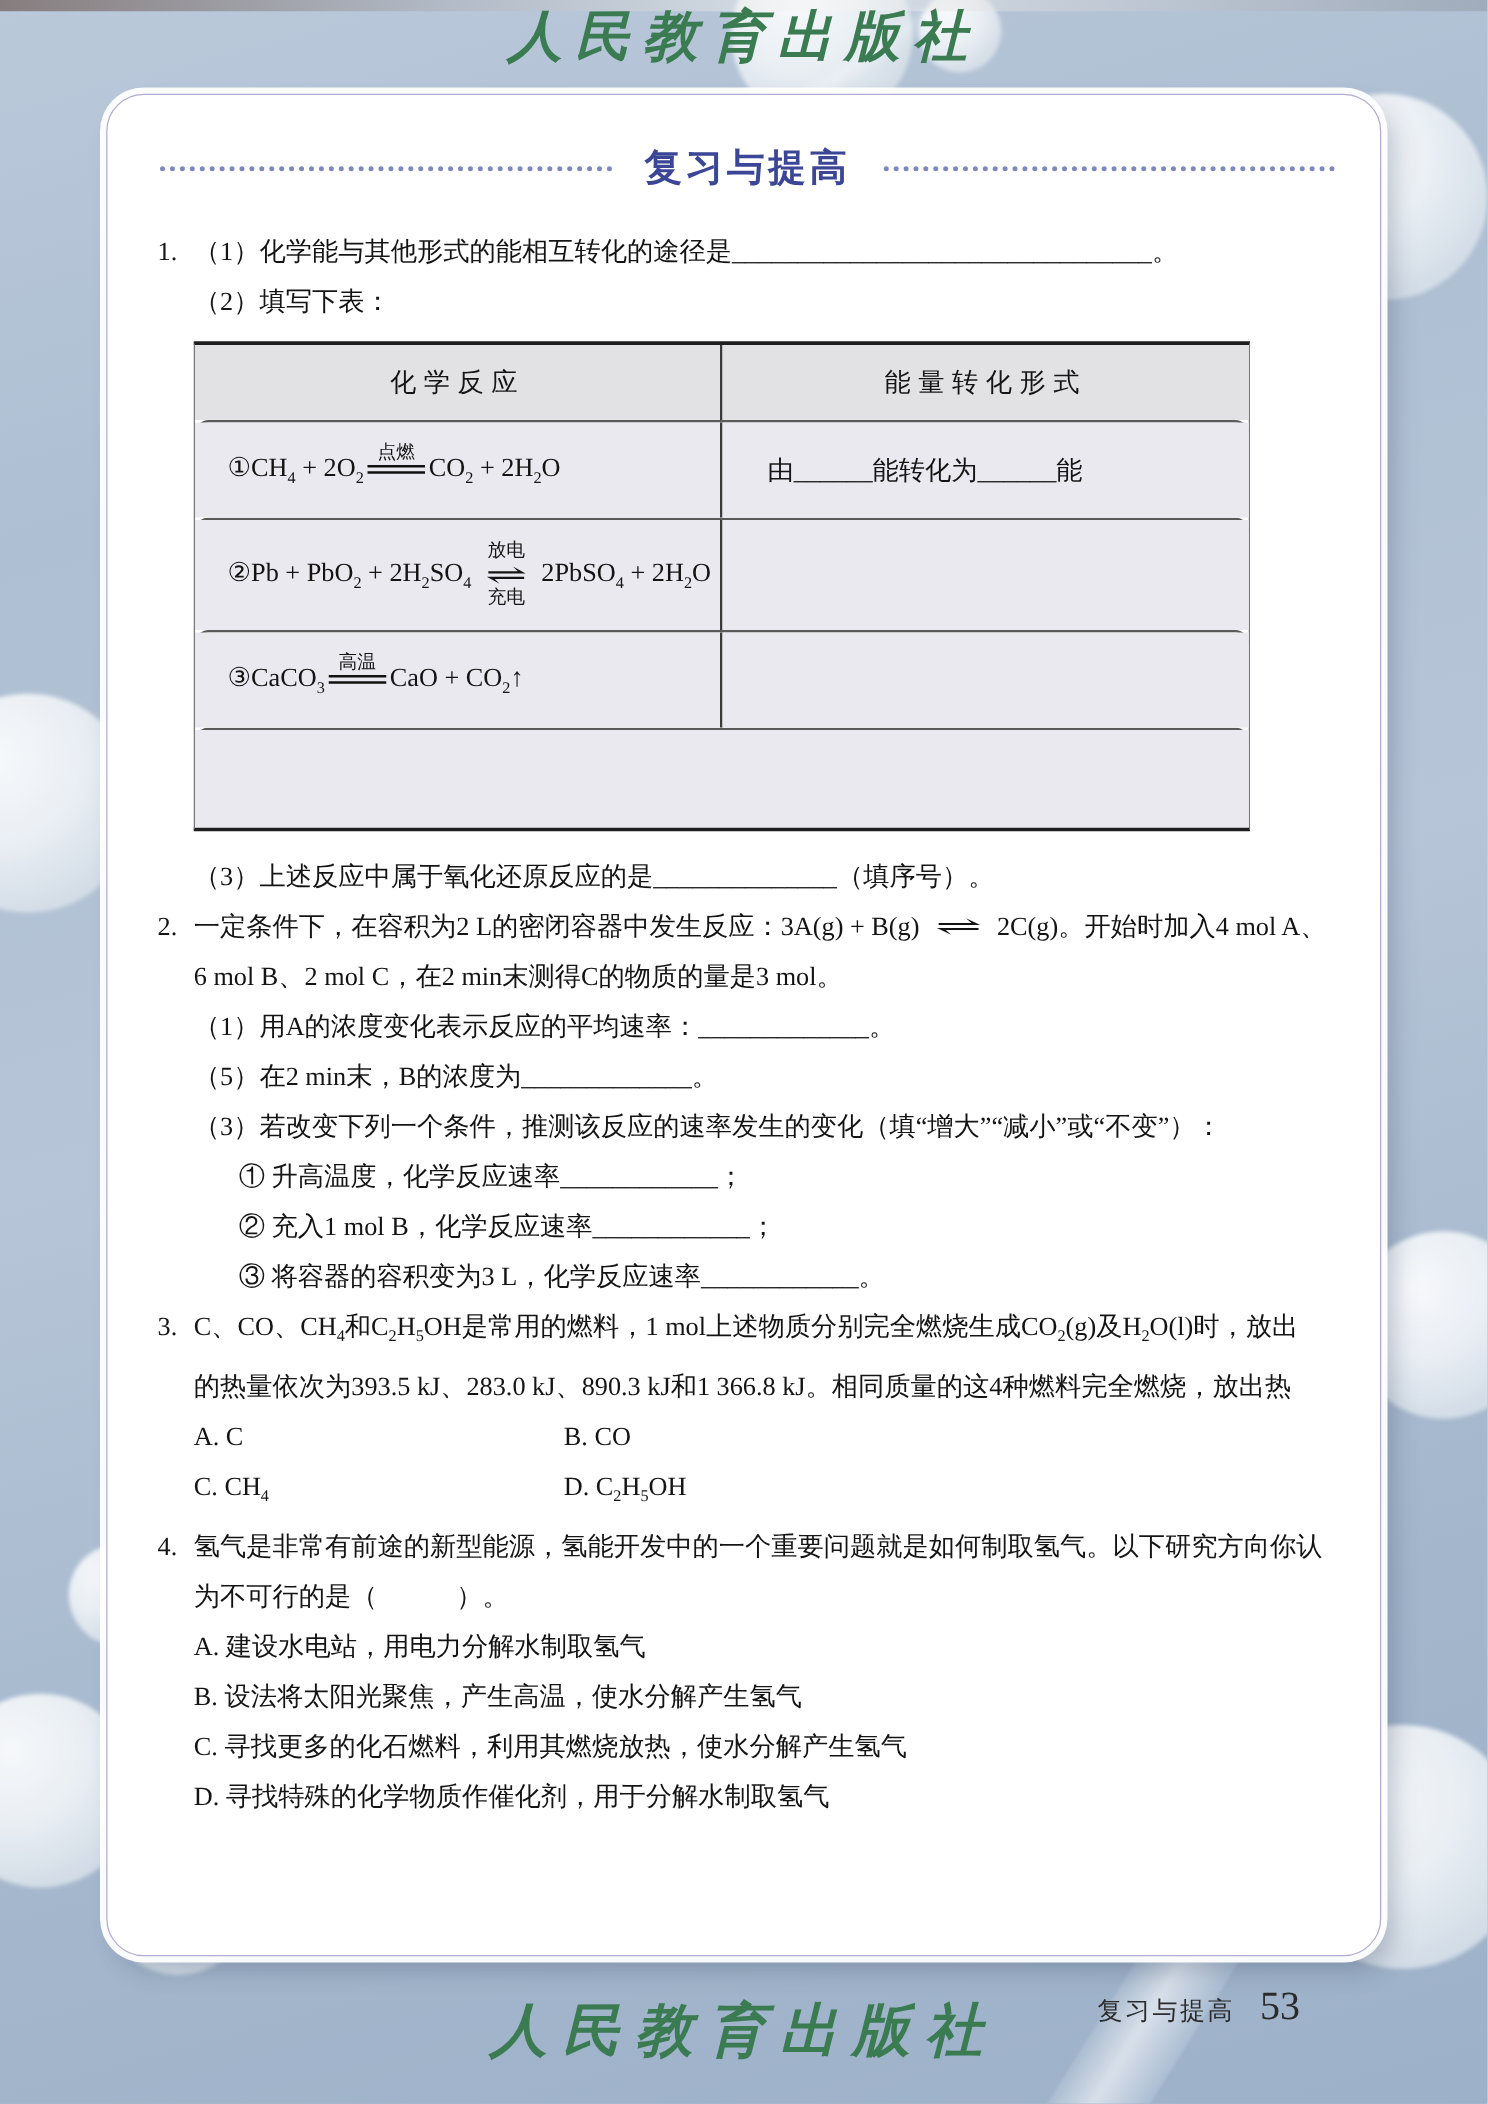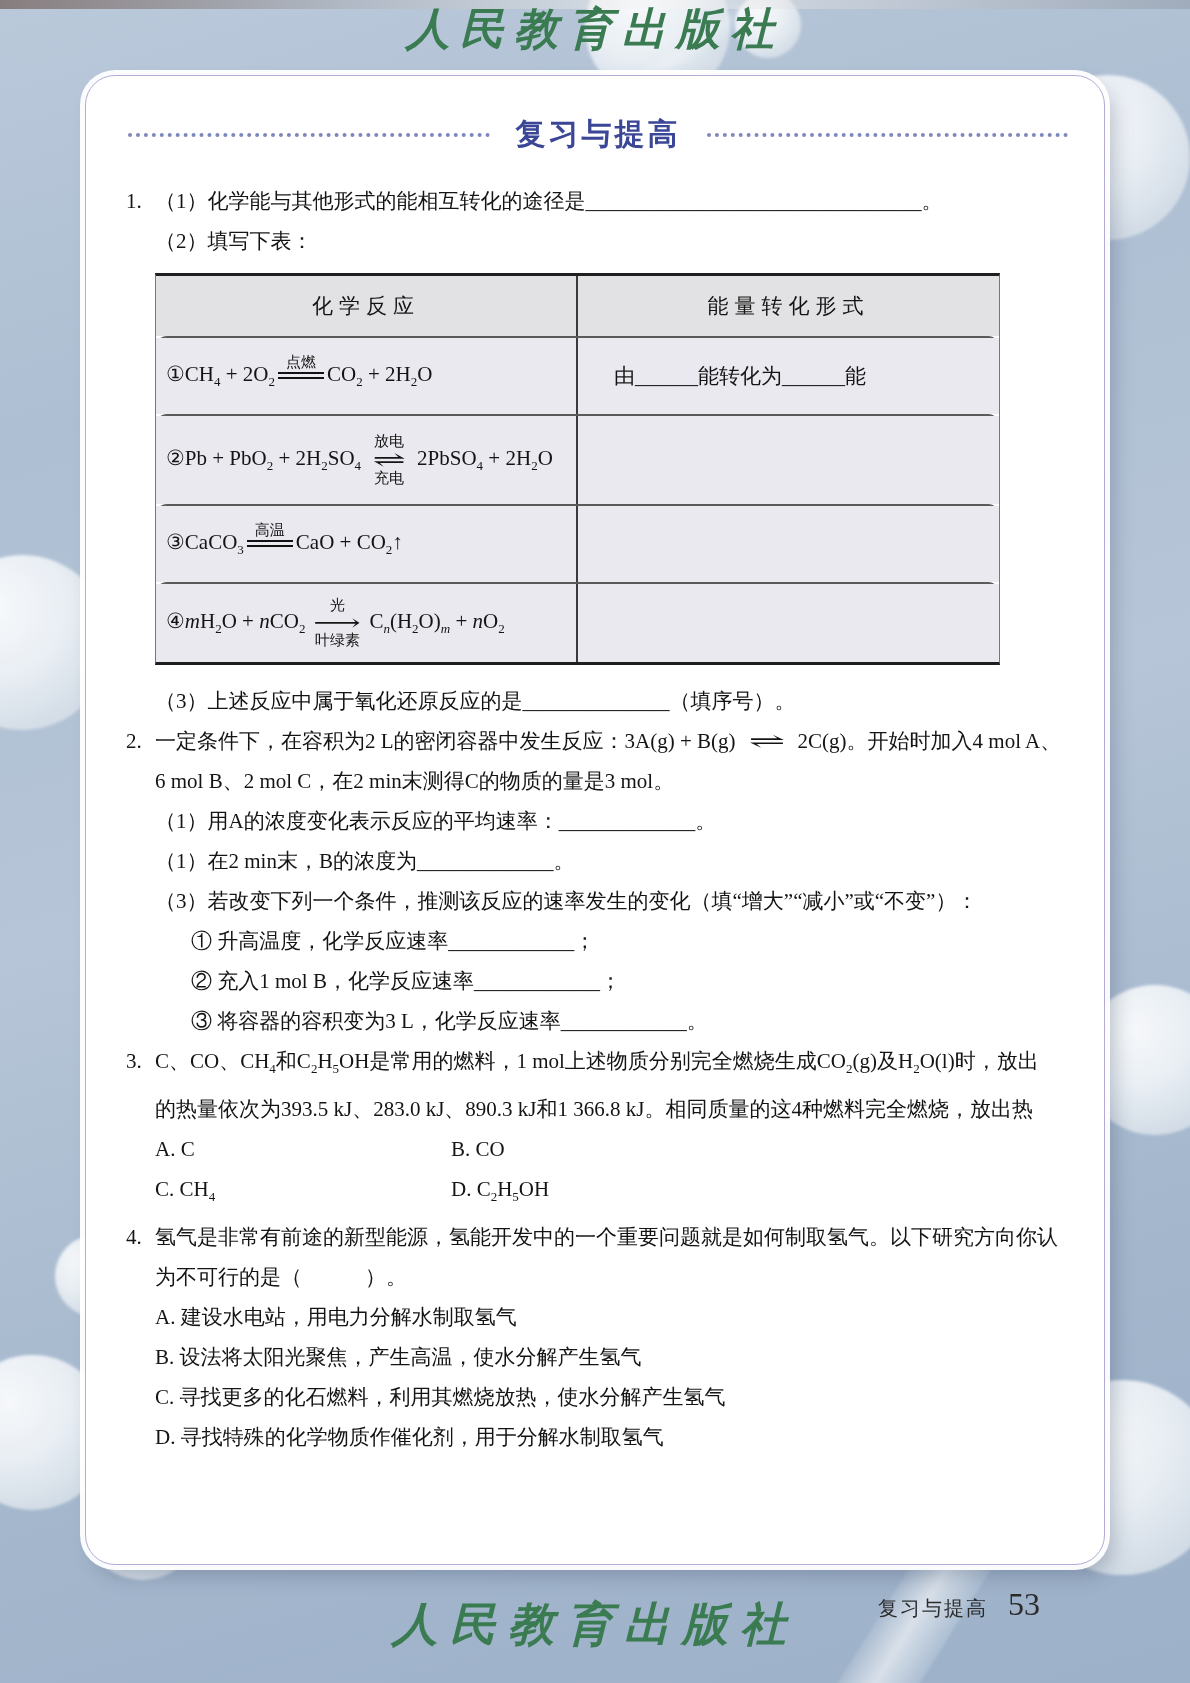--- a/index.html
+++ b/index.html
@@ -36,21 +36,21 @@
   .q-line{line-height:40px;white-space:nowrap;}
   .q-sub{margin-left:36px;}
   .blank{letter-spacing:0;}
   sub{font-size:13px;}
   
   .rxn-table{width:843px;margin:12px 0 16px 0;border-top:3px solid #1f1f1f;border-bottom:3px solid #1f1f1f;
         border-left:1px solid #777;border-right:1px solid #777;}
   .t-row{display:flex;border-radius:11px;}
   .t-row + .t-row{border-top:2px solid #5a5a5a;}
   .t-cell{box-sizing:border-box;display:flex;align-items:center;background:#e9e9ef;}
-  .t-left{width:422px;border-right:2px solid #3a3a3a;padding-left:10px;}
+  .t-left{width:422px;border-right:2px solid #3a3a3a;padding-left:26px;}
   .t-right{flex:1;padding-left:36px;}
   .t-head .t-cell{background:#e2e2e4;justify-content:center;padding-left:0;letter-spacing:6px;}
   .h-60{height:60px}.h-72{height:76px}.h-88{height:88px}.h-78{height:76px}.h-76{height:78px}
   .eq{display:inline-flex;align-items:center;font-size:21px;white-space:nowrap;}
   .cond{display:inline-flex;flex-direction:column;align-items:center;justify-content:center;margin:0 3px;}
   .cond-eq{position:relative;top:-9px;font-family:Liberation Serif, serif;}
   .cond-top,.cond-bottom{font-size:15px;line-height:17px;}
   .eq-sign{width:46px;height:7px;border-top:2px solid #111;border-bottom:2px solid #111;margin:1px 0;box-sizing:border-box;}
   .harpoon{display:inline-block;width:50px;text-align:center;font-size:22px;line-height:20px;transform:scaleX(1.8);}
   .larrow{display:inline-block;width:58px;text-align:center;font-size:22px;line-height:18px;transform:scaleX(1.5);}
@@ -140,31 +140,20 @@
                 <span class="cond cond-eq">
                   <span class="cond-top">高温</span>
                   <span class="eq-sign"></span>
                 </span>
                 <span>CaO + CO<sub>2</sub>↑</span>
               </span>
             </div>
             <div class="t-cell t-right h-78"></div>
           </div>
           <div class="t-row">
-            <div class="t-cell t-left h-76">
-              <span class="eq">
-                <span>④<i>m</i>H<sub>2</sub>O + <i>n</i>CO<sub>2</sub></span>
-                <span class="cond">
-                  <span class="cond-top">光</span>
-                  <span class="larrow">⟶</span>
-                  <span class="cond-bottom">叶绿素</span>
-                </span>
-                <span>C<sub><i>n</i></sub>(H<sub>2</sub>O)<sub><i>m</i></sub> + <i>n</i>O<sub>2</sub></span>
-              </span>
-            </div>
             <div class="t-cell t-right h-76"></div>
           </div>
         </div>
 
         <div class="q-line">
           <span>（3）上述反应中属于氧化还原反应的是</span><span class="blank">______________</span><span>（填序号）。</span>
         </div>
       </div>
     </div>
 
@@ -172,21 +161,21 @@
       <span class="q-num">2.</span>
       <div class="q-body">
         <div class="q-line">
           <span>一定条件下，在容积为2 L的密闭容器中发生反应：3A(g) + B(g)</span><span class="inline-harpoon">⇌</span><span>2C(g)。开始时加入4 mol A、</span>
         </div>
         <div class="q-line">6 mol B、2 mol C，在2 min末测得C的物质的量是3 mol。</div>
         <div class="q-line">
           <span>（1）用A的浓度变化表示反应的平均速率：</span><span class="blank">_____________</span><span>。</span>
         </div>
         <div class="q-line">
-          <span>（1）在2 min末，B的浓度为</span><span class="blank">_____________</span><span>。</span>
+          <span>（5）在2 min末，B的浓度为</span><span class="blank">_____________</span><span>。</span>
         </div>
         <div class="q-line">（3）若改变下列一个条件，推测该反应的速率发生的变化（填“增大”“减小”或“不变”）：</div>
         <div class="q-line q-sub">
           <span>① 升高温度，化学反应速率</span><span class="blank">____________</span><span>；</span>
         </div>
         <div class="q-line q-sub">
           <span>② 充入1 mol B，化学反应速率</span><span class="blank">____________</span><span>；</span>
         </div>
         <div class="q-line q-sub">
           <span>③ 将容器的容积变为3 L，化学反应速率</span><span class="blank">____________</span><span>。</span>

